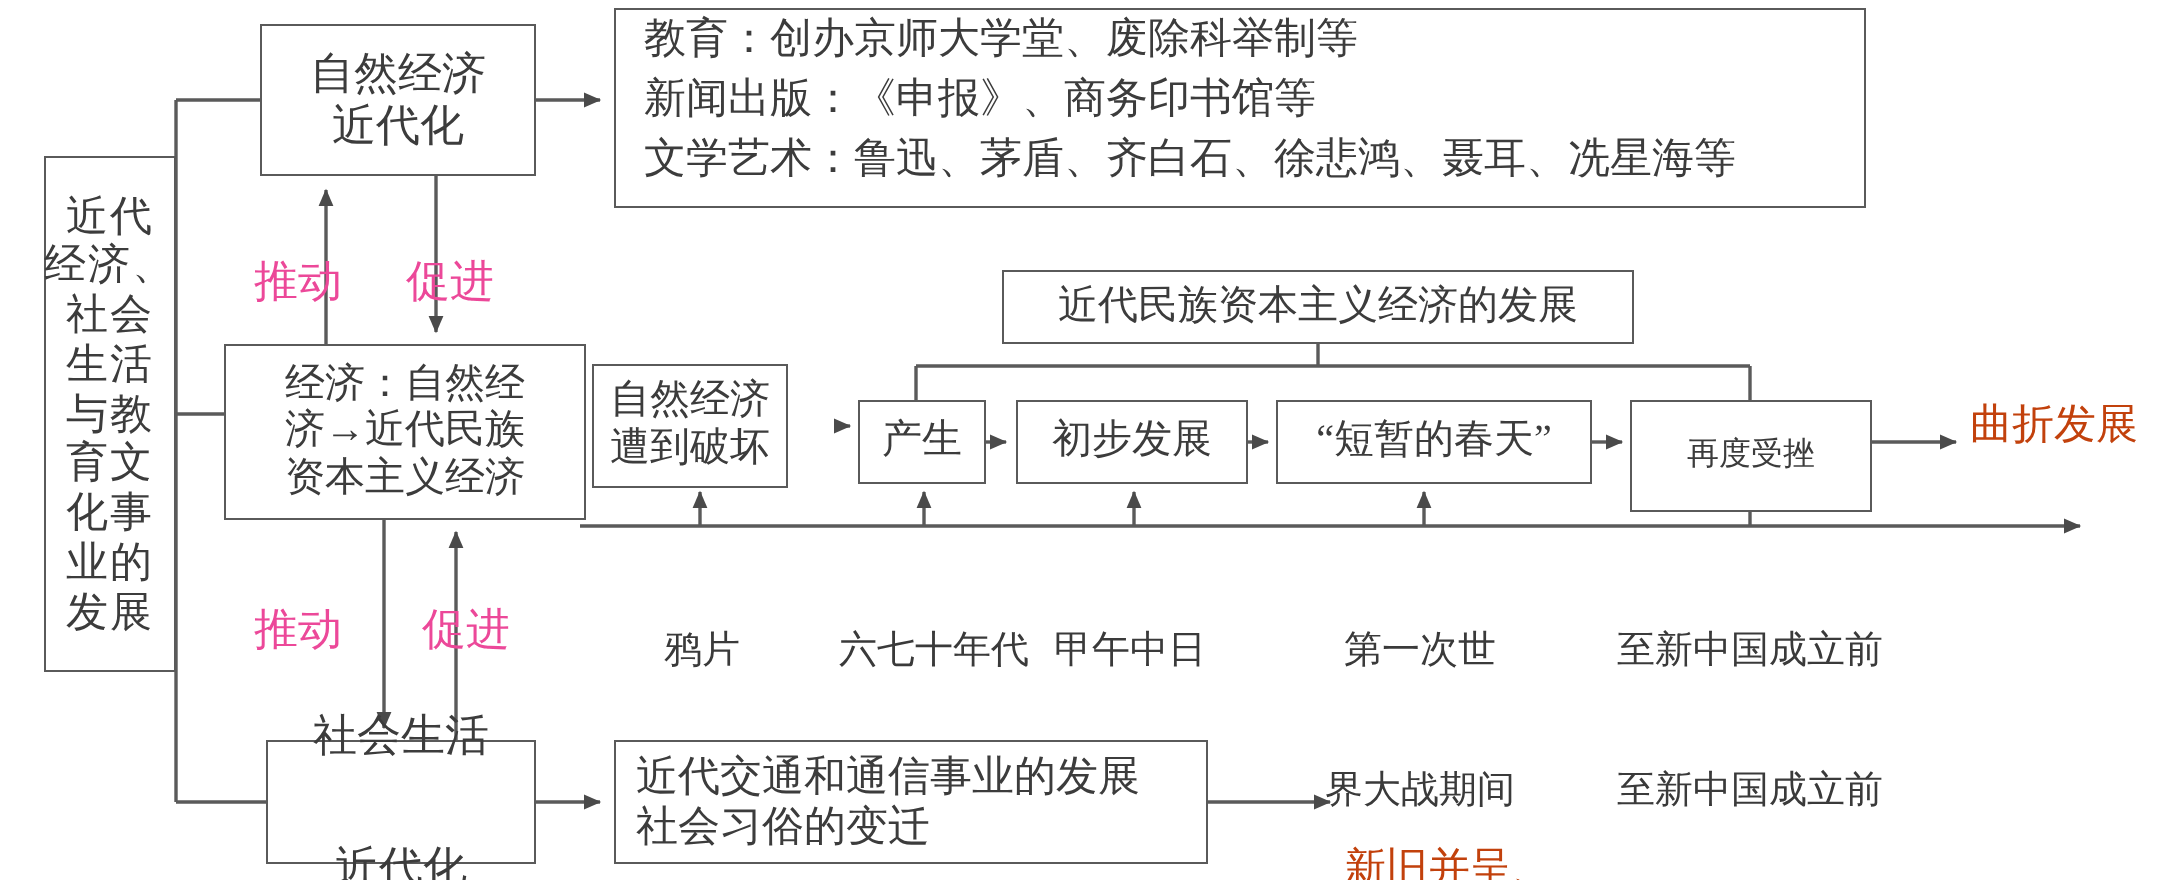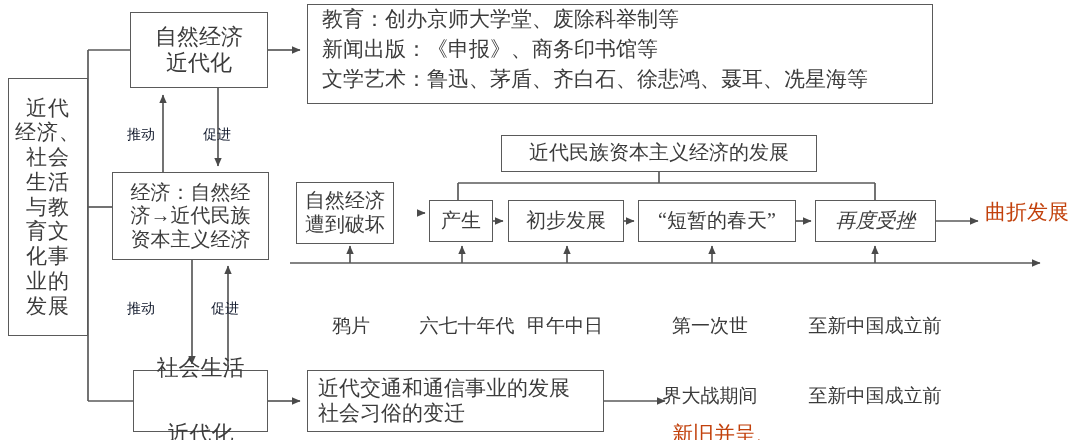--- a/index.html
+++ b/index.html
@@ -41,43 +41,43 @@
   .plain {
     position: absolute;
     color: #c2410c;
     line-height: 1.2;
     text-align: center;
     white-space: pre;
   }
   .plain .ln { display: block; }
   .lbl {
     position: absolute;
-    font-size: 14px;
-    color: #0f172a;
+    font-size: 22px;
+    color: #ec4899;
     white-space: nowrap;
   }
   
   #title-box {
-    left: 8px; top: 78px; width: 80px; height: 258px;
+    left: 22px; top: 78px; width: 66px; height: 258px;
     font-size: 21px; letter-spacing: 1px;
   }
   #edu-box      { left: 130px; top: 12px;  width: 138px; height: 76px;  font-size: 22px; }
-  #econ-box     { left: 112px; top: 172px; width: 157px; height: 88px;  font-size: 20px; }
+  #econ-box     { left: 112px; top: 172px; width: 181px; height: 88px;  font-size: 20px; }
   #social-box   { left: 133px; top: 370px; width: 135px; height: 62px;  font-size: 22px; gap: 40px; }
   #edu-detail-box {
     left: 307px; top: 4px; width: 626px; height: 100px;
     align-items: flex-start; justify-content: flex-start;
     padding-left: 14px; font-size: 21px; line-height: 1.42; text-align: left;
   }
   #nature-box   { left: 296px; top: 182px; width: 98px; height: 62px;  font-size: 20px; }
-  #header-box   { left: 501px; top: 135px; width: 316px; height: 37px;  font-size: 20px; font-family: Liberation Mono, monospace; }
+  #header-box   { left: 501px; top: 135px; width: 316px; height: 37px;  font-size: 20px; }
   #stage-0      { left: 429px; top: 200px; width: 64px;  height: 42px;  font-size: 20px; }
   #stage-1      { left: 508px; top: 200px; width: 116px; height: 42px;  font-size: 20px; text-align: center; }
   #stage-2      { left: 638px; top: 200px; width: 158px; height: 42px;  font-size: 20px; }
-  #stage-3      { left: 815px; top: 200px; width: 121px; height: 42px;  font-size: 20px; font-style: italic; }
+  #stage-3      { left: 815px; top: 200px; width: 121px; height: 56px;  font-size: 16px; }
   #transport-box{ left: 307px; top: 370px; width: 297px; height: 62px;  font-size: 21px;
                   align-items: flex-start; padding-left: 10px; text-align: left; }
   #outcome-chain{ left: 985px; top: 200px; font-size: 21px; }
   #outcome-social{ left: 672px; top: 372px; font-size: 21px; }
   
   .tl { position: absolute; font-size: 19px; line-height: 1.22; text-align: center; white-space: pre; }
   .tl .ln { display: block; }
   #tl-0 { left: 305px; top: 268px; width: 92px; }
   #tl-1 { left: 408px; top: 268px; width: 118px; }
   #tl-2 { left: 515px; top: 268px; width: 100px; }

